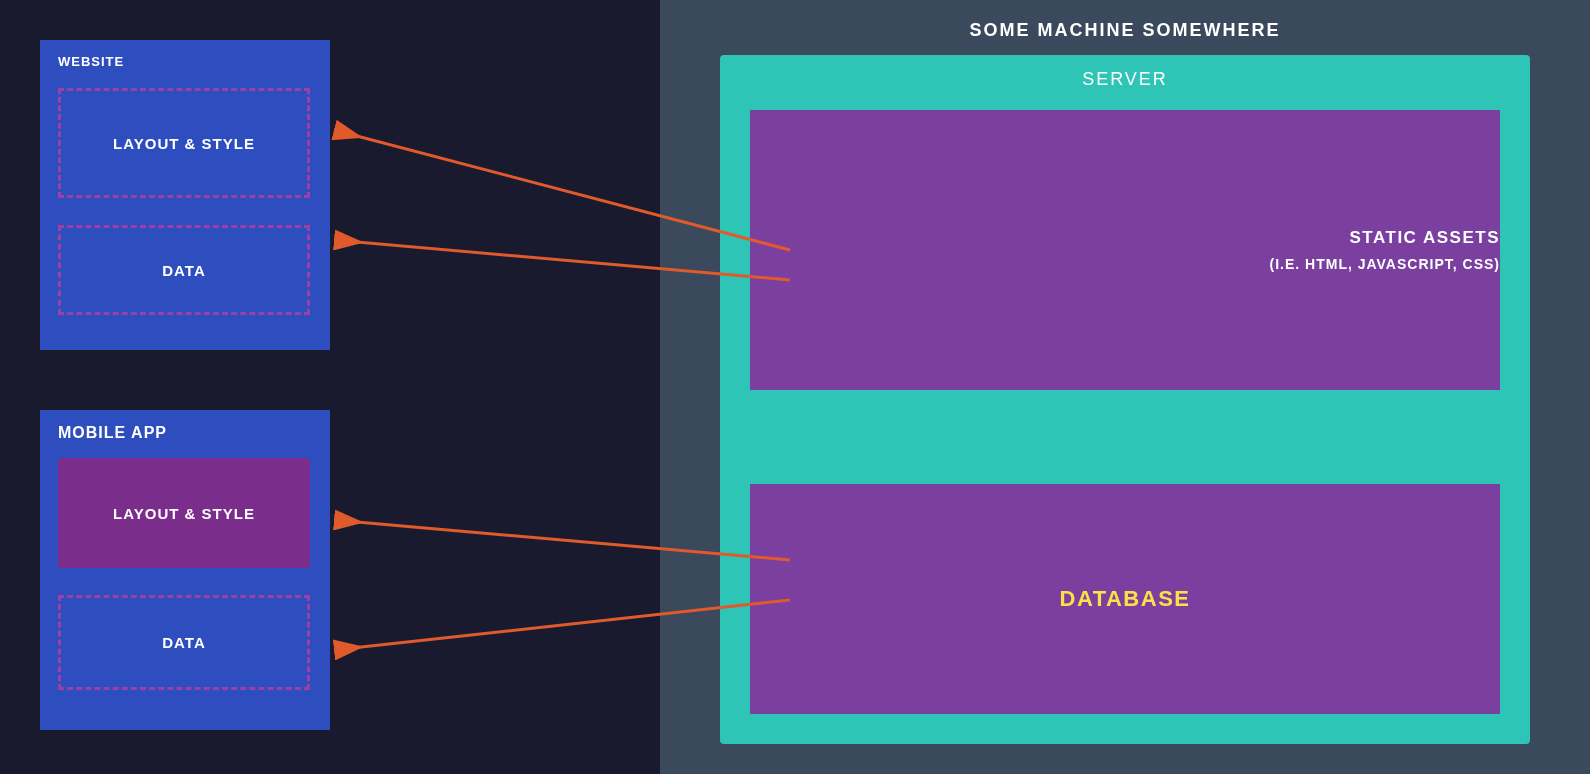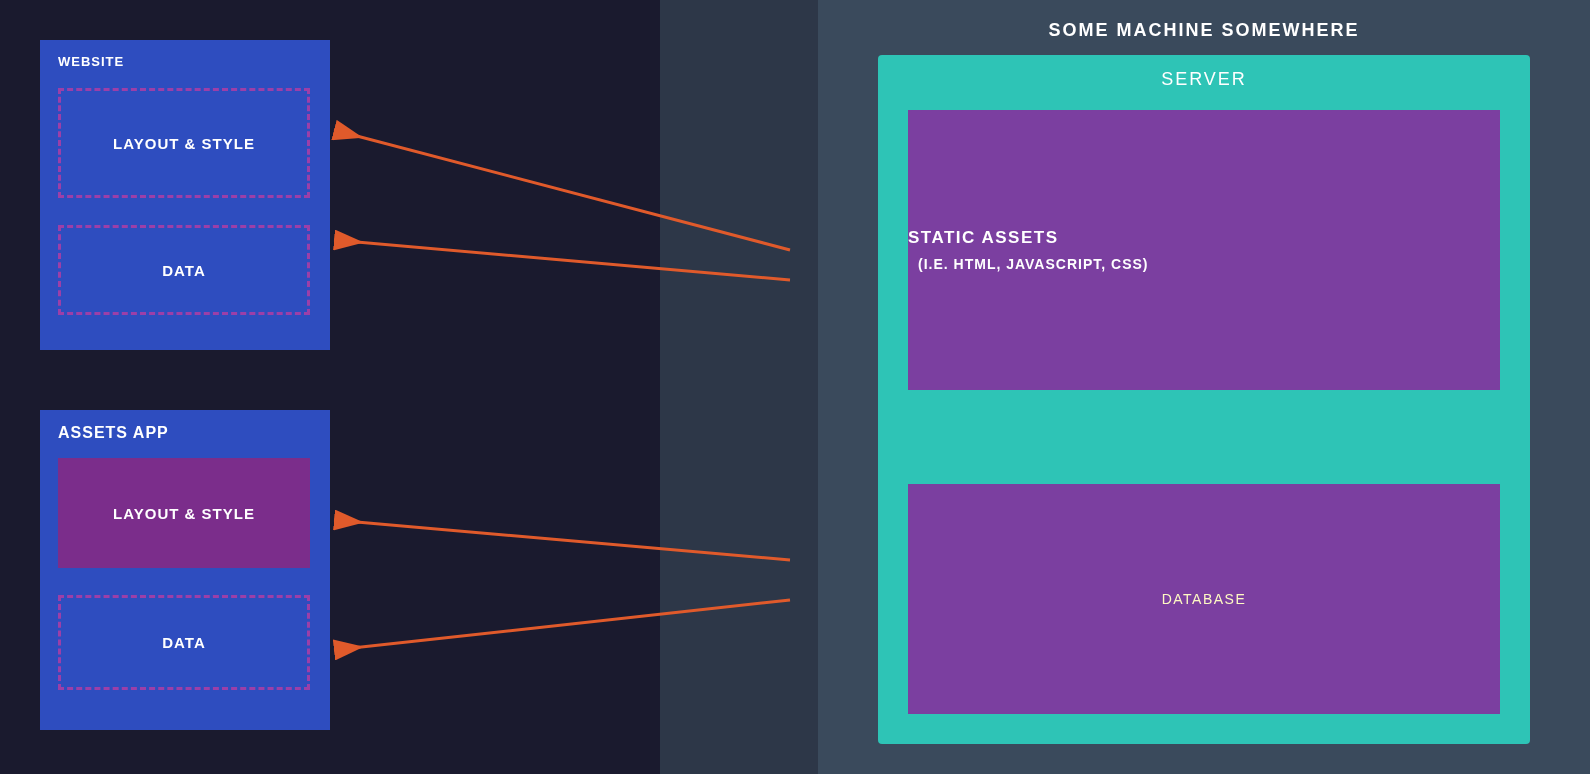--- a/index.html
+++ b/index.html
@@ -139,21 +139,21 @@
       font-size: 15px;
       font-weight: 900;
       letter-spacing: 1px;
     }
 
     
     .right-panel {
       position: absolute;
       right: 0;
       top: 0;
-      width: 772px;
+      width: 930px;
       height: 774px;
       background-color: #3a4a5c;
     }
 
     .some-machine-label {
       position: absolute;
       top: 20px;
       left: 50%;
       transform: translateX(-50%);
       color: white;
@@ -187,21 +187,21 @@
 
     .static-assets-box {
       position: absolute;
       top: 55px;
       left: 30px;
       right: 30px;
       height: 280px;
       background-color: #7b3fa0;
       display: flex;
       flex-direction: column;
-      align-items: flex-start;
+      align-items: flex-end;
       justify-content: center;
       gap: 8px;
     }
 
     .static-assets-label {
       color: white;
       font-size: 17px;
       font-weight: 900;
       letter-spacing: 1.5px;
       text-align: center;
@@ -222,23 +222,23 @@
       left: 30px;
       right: 30px;
       height: 230px;
       background-color: #7b3fa0;
       display: flex;
       align-items: center;
       justify-content: center;
     }
 
     .database-label {
-      color: #fef9c3;
-      font-size: 14px;
-      font-weight: 400;
+      color: #fde047;
+      font-size: 22px;
+      font-weight: 700;
       letter-spacing: 1.5px;
     }
 
     
     .arrows-svg {
       position: absolute;
       top: 0;
       left: 0;
       width: 1590px;
       height: 774px;
@@ -273,21 +273,21 @@
   <div class="website-layout-box">
     <span class="website-layout-label">LAYOUT &amp; STYLE</span>
   </div>
 
   <div class="website-data-box">
     <span class="website-data-label">DATA</span>
   </div>
 </div>
 
 <div class="mobile-box">
-  <span class="mobile-label">ASSETS APP</span>
+  <span class="mobile-label">MOBILE APP</span>
 
   <div class="mobile-layout-box">
     <span class="mobile-layout-label">LAYOUT &amp; STYLE</span>
   </div>
 
   <div class="mobile-data-box">
     <span class="mobile-data-label">DATA</span>
   </div>
 </div>
 

